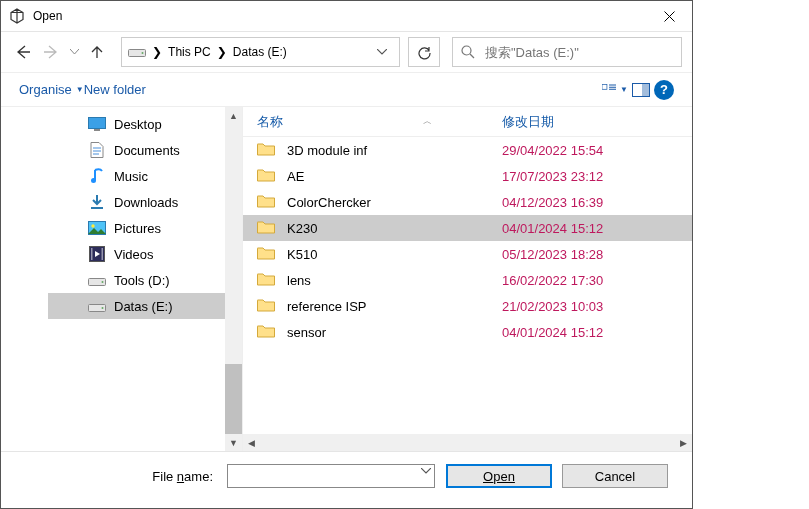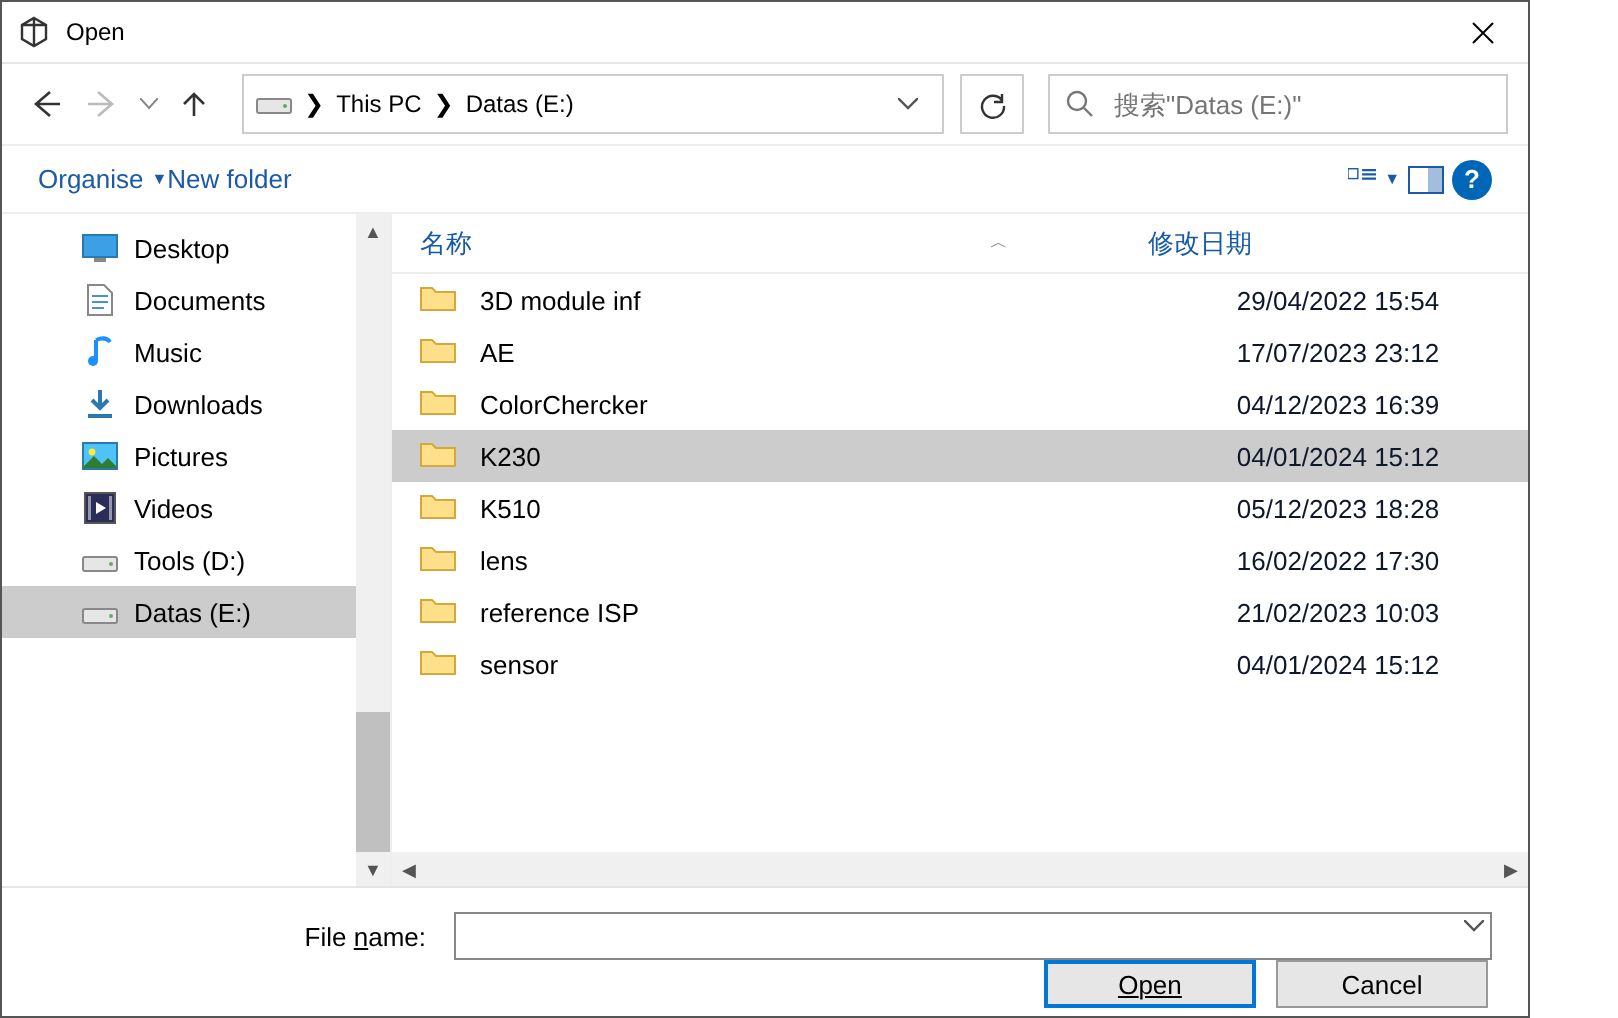--- a/index.html
+++ b/index.html
@@ -1,17 +1,17 @@
 <!DOCTYPE html>
 <html><head>
 <meta charset="utf-8">
 <style>
 * { box-sizing: border-box; font-family: "Segoe UI", Tahoma, sans-serif; }
 body { margin: 0; background: #fff; font-size: 12px; color: #000; }
-.window { width: 765px; height: 509px; border: 1px solid #555; display: flex; flex-direction: column; position: relative; }
+.window { width: 693px; height: 509px; border: 1px solid #555; display: flex; flex-direction: column; position: relative; }
 .titlebar { height: 31px; display: flex; align-items: center; padding-left: 8px; border-bottom: 1px solid #e5e5e5; }
 .titlebar .app-icon { width: 16px; height: 16px; margin-right: 8px; }
 .titlebar .title { flex: 1; font-size: 12px; }
 .close-btn { width: 46px; height: 31px; display: flex; align-items: center; justify-content: center; cursor: pointer; }
 
 .nav-row { height: 40px; display: flex; align-items: center; padding: 0 10px; gap: 4px; }
 .nav-btn { width: 24px; height: 24px; display: flex; align-items: center; justify-content: center; cursor: pointer; color: #333; }
 .nav-btn.disabled { color: #aaa; }
 .addressbar { flex: 1; height: 30px; border: 1px solid #ccc; display: flex; align-items: center; padding: 0 6px; gap: 6px; margin-left: 8px; }
 .addressbar .drive-icon { width: 18px; height: 14px; }
@@ -20,44 +20,44 @@
 .searchbox { width: 230px; height: 30px; border: 1px solid #ccc; display: flex; align-items: center; padding: 0 8px; gap: 8px; margin-left: 8px; color: #767676; }
 .searchbox input { border: none; outline: none; flex: 1; font-size: 13px; color: #767676; background: transparent; }
 
 .toolbar { height: 34px; display: flex; align-items: center; padding: 0 18px; border-top: 1px solid #eee; }
 .toolbar .link { color: #1a5aa8; font-size: 13px; cursor: pointer; display: flex; align-items: center; gap: 4px; }
 .toolbar .spacer { flex: 1; }
 .toolbar .tool-icon { width: 26px; height: 22px; display: flex; align-items: center; justify-content: center; cursor: pointer; color: #1a5aa8; }
 .toolbar .help { width: 20px; height: 20px; border-radius: 50%; background: #0067b8; color: #fff; display: flex; align-items: center; justify-content: center; font-size: 13px; font-weight: bold; cursor:pointer; }
 
 .body { flex: 1; display: flex; min-height: 0; border-top: 1px solid #eee; }
-.tree { width: 195px; display: flex; position: relative; border-right: 1px solid #eee; }
+.tree { width: 195px; display: flex; position: relative; border-right: 1px solid #eee; margin-left: 47px; }
 .tree-inner { flex: 1; overflow: hidden; padding-top: 4px; }
 .tree-item { height: 26px; display: flex; align-items: center; gap: 8px; padding-left: 40px; font-size: 13px; cursor: pointer; }
 .tree-item.selected { background: #ccc; }
 .tree-item .ticon { width: 18px; height: 16px; display: flex; align-items: center; justify-content: center; }
 .tree-scroll { width: 17px; background: #f0f0f0; display: flex; flex-direction: column; justify-content: space-between; align-items: center; }
 .tree-scroll .arr { height: 17px; width: 100%; display:flex;align-items:center;justify-content:center;color:#555;font-size:9px; }
 .tree-scroll .thumb { background: #c0c0c0; width: 100%; flex: 0 0 70px; margin-top: auto; margin-bottom: 17px; }
 
 .listview { flex: 1; display: flex; flex-direction: column; min-width: 0; }
 .lv-header { height: 30px; display: flex; align-items: center; color: #155aa8; font-size: 13px; border-bottom: 1px solid #eee; }
 .lv-header .col-name { flex: 1; padding-left: 14px; display:flex; align-items:center; gap: 112px; }
 .lv-header .sort { font-size: 9px; color: #888; margin-left: auto; margin-right: 60px; }
 .lv-header .col-date { width: 200px; padding-left: 10px; }
 .lv-rows { flex: 1; overflow: hidden; }
 .lv-row { height: 26px; display: flex; align-items: center; font-size: 13px; cursor: pointer; padding-left: 14px; }
 .lv-row.selected { background: #ccc; }
 .lv-row .foldericon { width: 20px; height: 16px; margin-right: 10px; }
 .lv-row .fname { flex: 1; }
-.lv-row .fdate { width: 200px; padding-left: 10px; color: #0f172a; text-align: center; }
+.lv-row .fdate { width: 200px; padding-left: 10px; color: #be185d; }
 .lv-hscroll { height: 17px; background: #f0f0f0; display: flex; align-items: center; }
 .lv-hscroll .harr { width: 17px; height: 100%; display:flex;align-items:center;justify-content:center;color:#555;font-size:9px;}
 
-.footer { border-top: 1px solid #e5e5e5; padding: 12px 18px 4px; display: flex; flex-direction: column; gap: 0; }
+.footer { border-top: 1px solid #e5e5e5; padding: 12px 18px 20px; display: flex; flex-direction: row; gap: 11px; }
 .fn-row { display: flex; align-items: center; gap: 8px; }
 .fn-label { width: 200px; text-align: right; font-size: 13px; padding-right: 6px; }
 .fn-input-wrap { flex: 1; position: relative; }
 .fn-input { width: 100%; height: 24px; border: 1px solid #888; padding: 0 24px 0 6px; font-size: 13px; }
 .fn-input-wrap .dd { position: absolute; right: 4px; top: 4px; color: #555; }
 .filetype { width: 230px; height: 24px; border: 1px solid #999; background: #eee; display: flex; align-items: center; padding: 0 6px; font-size: 12px; cursor: pointer; justify-content: space-between; }
 .btn-row { display: flex; justify-content: flex-end; gap: 10px; padding-right: 2px; }
 .btn { width: 106px; height: 24px; border: 1px solid #999; background: #e6e6e6; font-size: 13px; cursor: pointer; display:flex;align-items:center;justify-content:center; }
 .btn.primary { border: 2px solid #0078d7; background: #e6e6e6; }
 .btn.primary span { text-decoration: underline; text-decoration-style: solid; }

